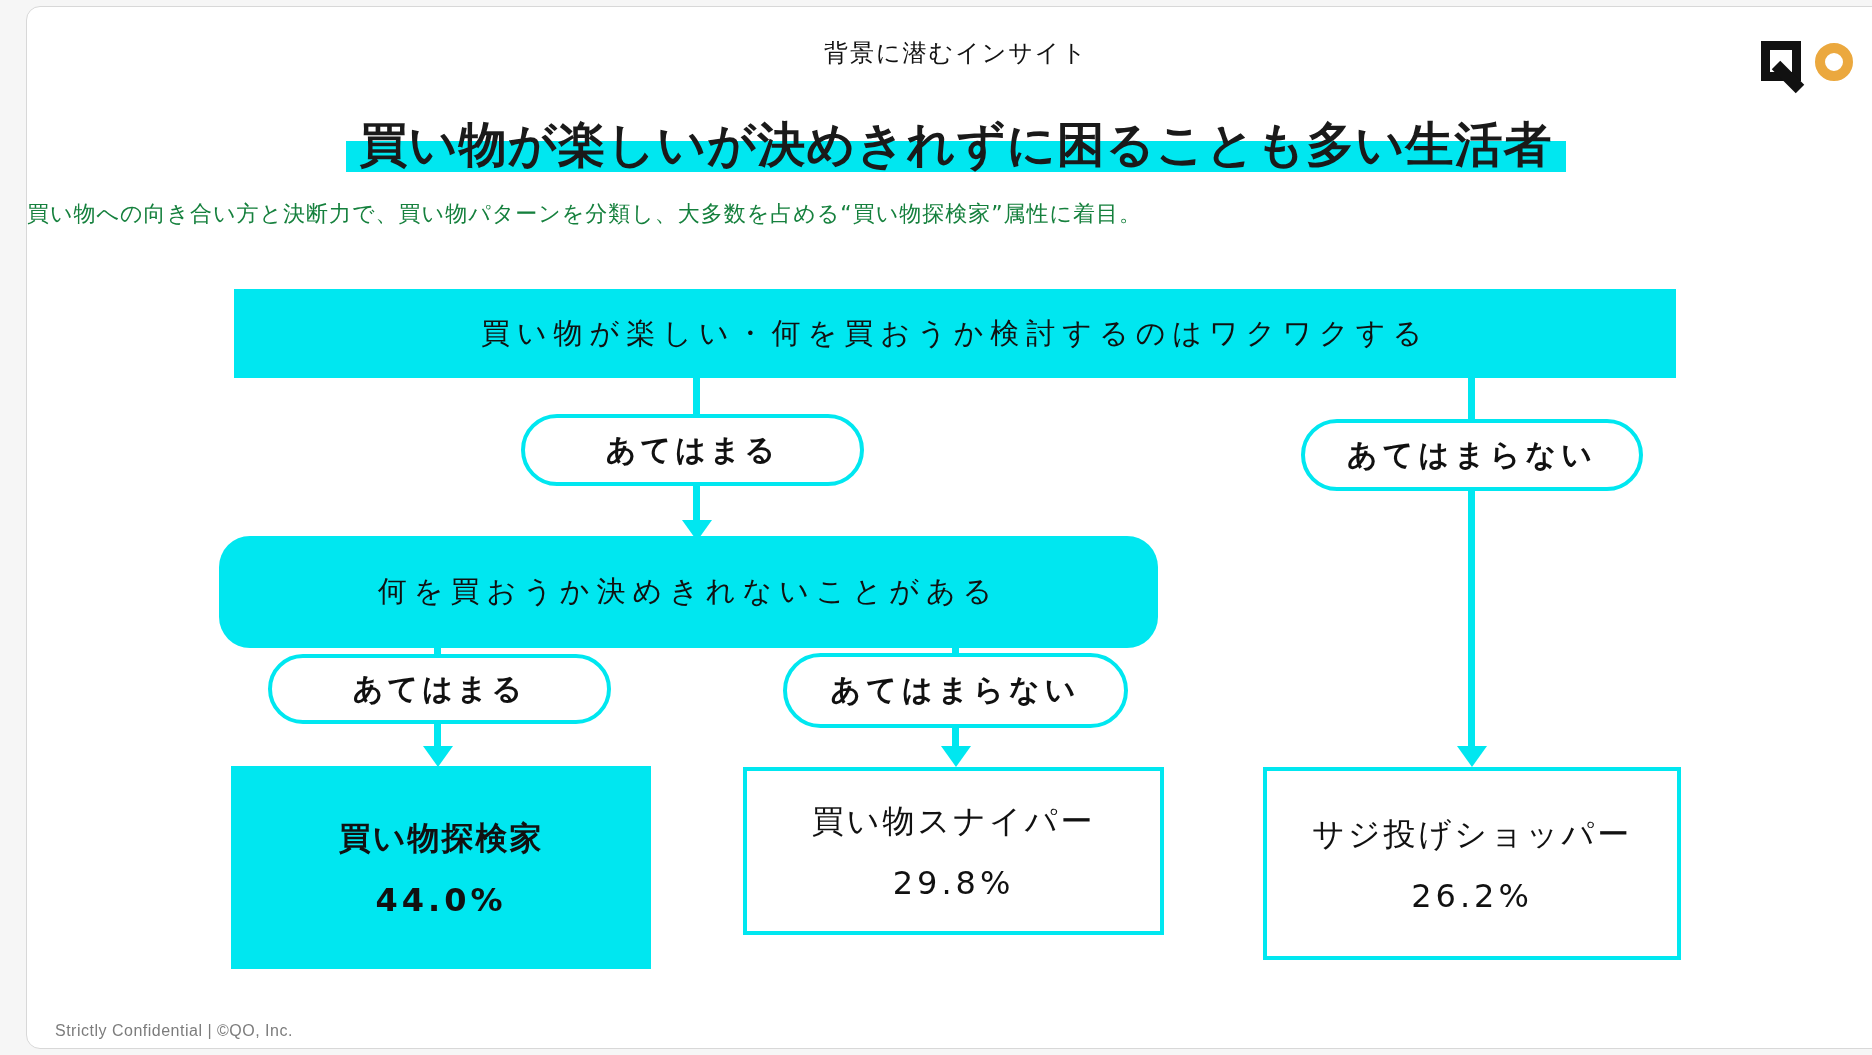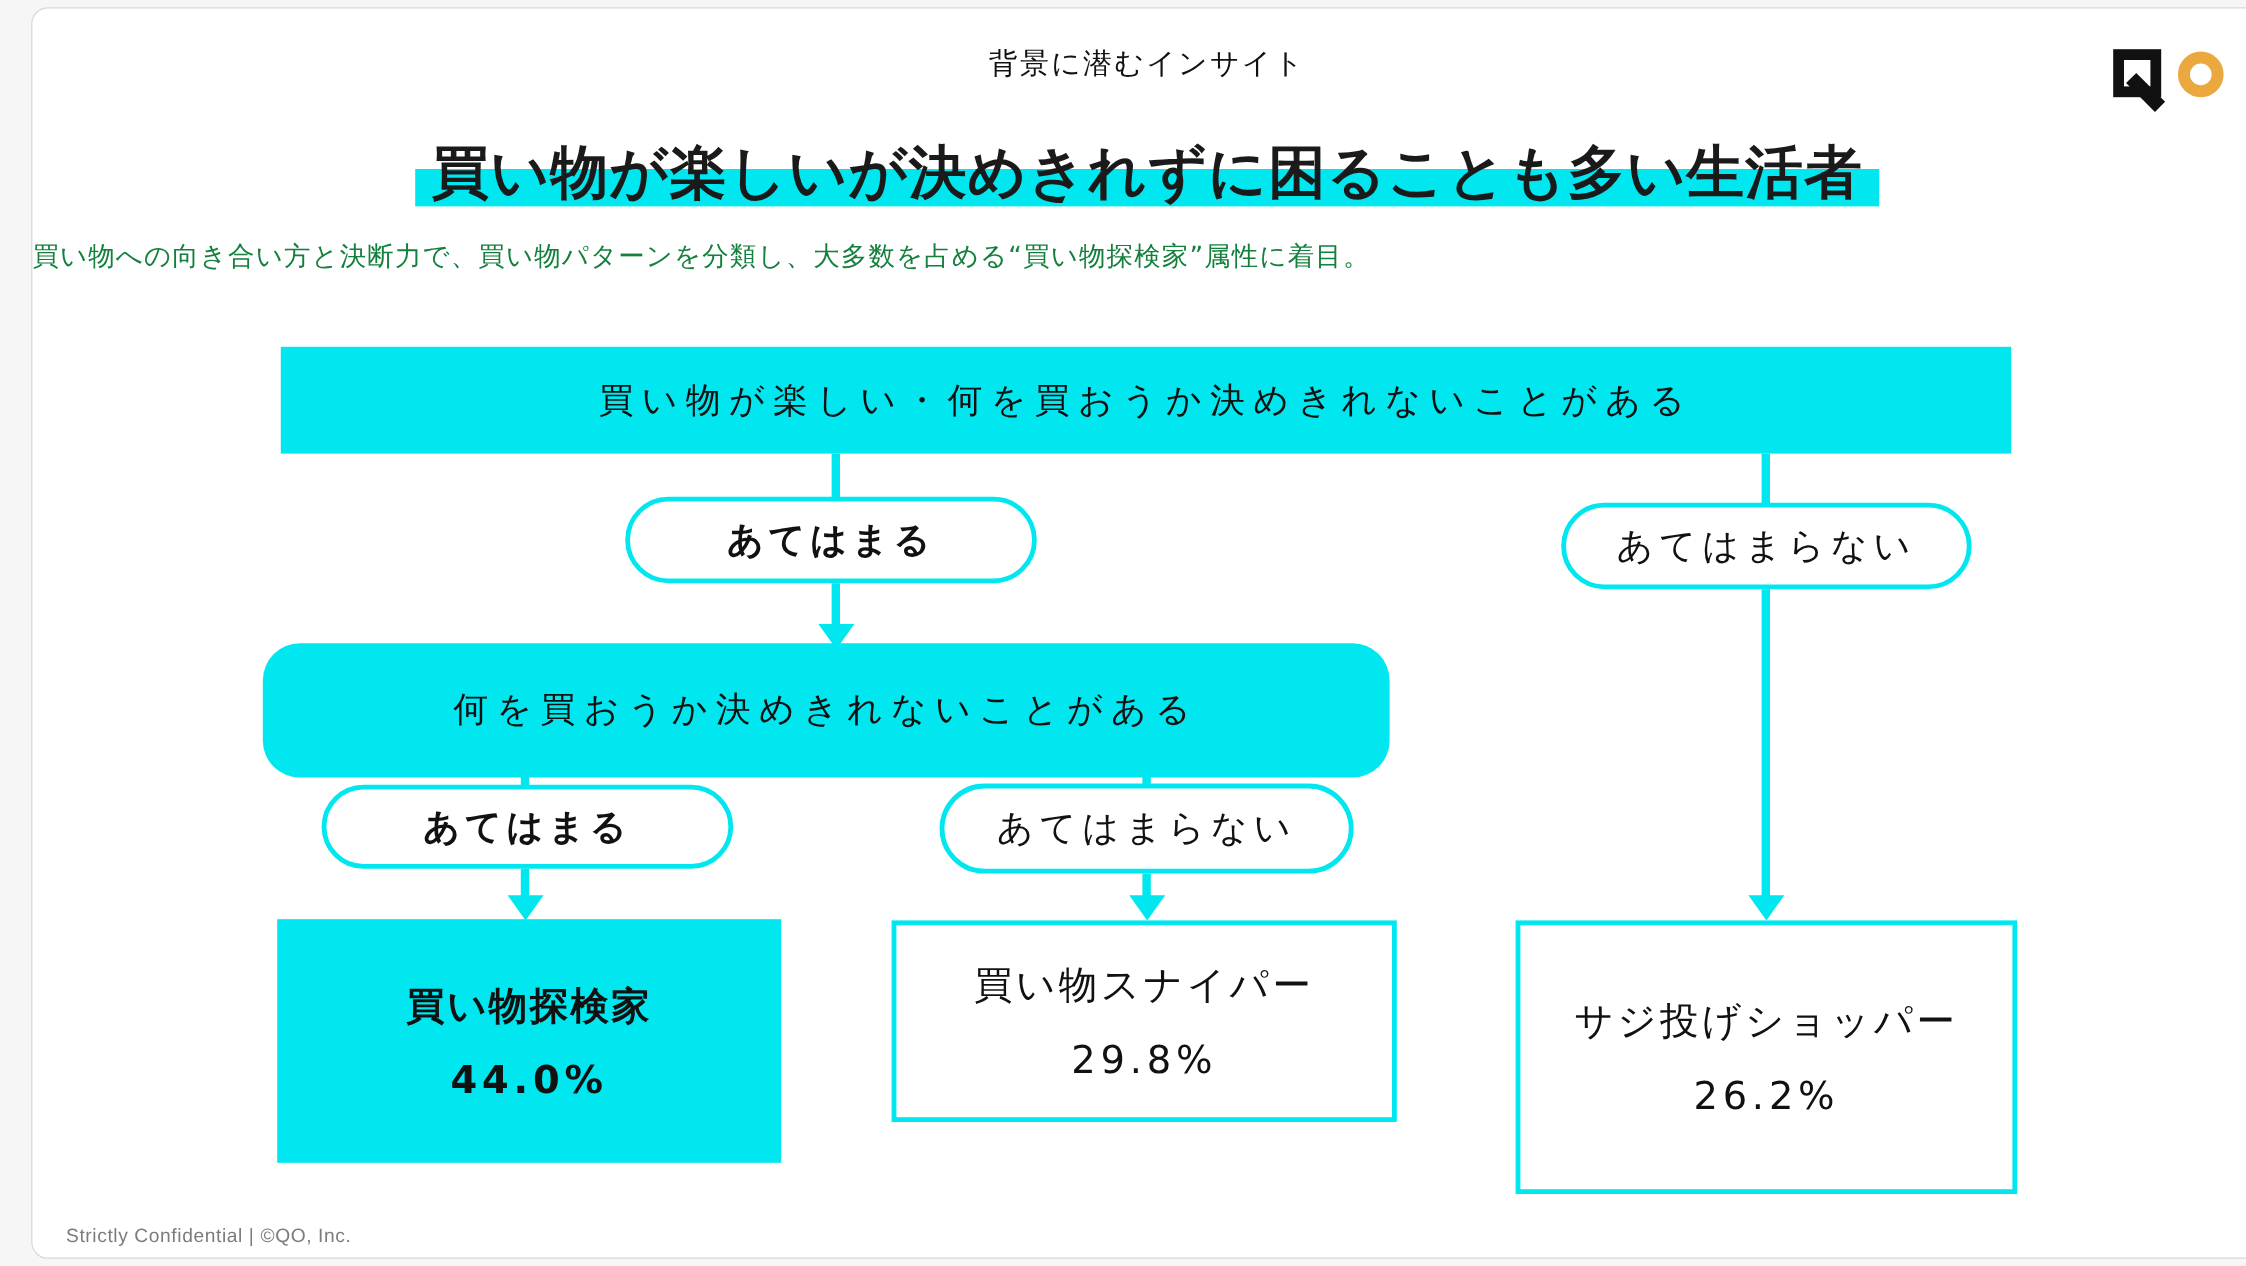--- a/index.html
+++ b/index.html
@@ -56,21 +56,21 @@
   }
   
   .qbox{
     position:absolute;background:var(--cyan);
     display:flex;align-items:center;justify-content:center;
     font-size:29px;letter-spacing:7px;color:#111;white-space:nowrap;
   }
   .pill{
     position:absolute;background:#fff;border:4px solid var(--cyan);border-radius:44px;
     display:flex;align-items:center;justify-content:center;
-    font-size:30px;letter-spacing:5px;color:#111;white-space:nowrap;
+    font-size:30px;letter-spacing:5px;color:#111;white-space:nowrap;font-weight:bold;
   }
   .pill.bold{font-weight:bold;letter-spacing:4px;}
   .line{position:absolute;width:7px;background:var(--cyan);}
   .arrowhead{
     position:absolute;width:0;height:0;
     border-left:15px solid transparent;border-right:15px solid transparent;
     border-top:21px solid var(--cyan);
   }
   .result{
     position:absolute;display:flex;flex-direction:column;
@@ -97,21 +97,21 @@
     <div class="logo-q">
       <div class="logo-q-tail"></div>
     </div>
     <div class="logo-o"></div>
   </div>
 
   <h1 class="title"><span class="hl">買い物が楽しいが決めきれずに困ることも多い生活者</span></h1>
   <p class="subtitle">買い物への向き合い方と決断力で、買い物パターンを分類し、大多数を占める“買い物探検家”属性に着目。</p>
 
   <div class="qbox" style="left:207px;top:282px;width:1442px;height:89px;">
-    <span>買い物が楽しい・何を買おうか決めきれないことがある</span>
+    <span>買い物が楽しい・何を買おうか検討するのはワクワクする</span>
   </div>
 
   <div class="line" style="left:666px;top:371px;height:40px;"></div>
   <div class="line" style="left:1441px;top:371px;height:43px;"></div>
 
   <div class="pill bold" style="left:494px;top:407px;width:343px;height:72px;">
     <span>あてはまる</span>
   </div>
   <div class="pill" style="left:1274px;top:412px;width:342px;height:72px;">
     <span>あてはまらない</span>
@@ -145,20 +145,20 @@
   <div class="result filled" style="left:204px;top:759px;width:420px;height:203px;">
     <div>買い物探検家</div>
     <div class="value">44.0%</div>
   </div>
 
   <div class="result outlined" style="left:716px;top:760px;width:421px;height:168px;">
     <div>買い物スナイパー</div>
     <div class="value">29.8%</div>
   </div>
 
-  <div class="result outlined" style="left:1236px;top:760px;width:418px;height:228px;">
+  <div class="result outlined" style="left:1236px;top:760px;width:418px;height:193px;">
     <div>サジ投げショッパー</div>
     <div class="value">26.2%</div>
   </div>
 
   <div class="footer">Strictly Confidential | ©QO, Inc.</div>
 
 </div>
 
 </body></html>

